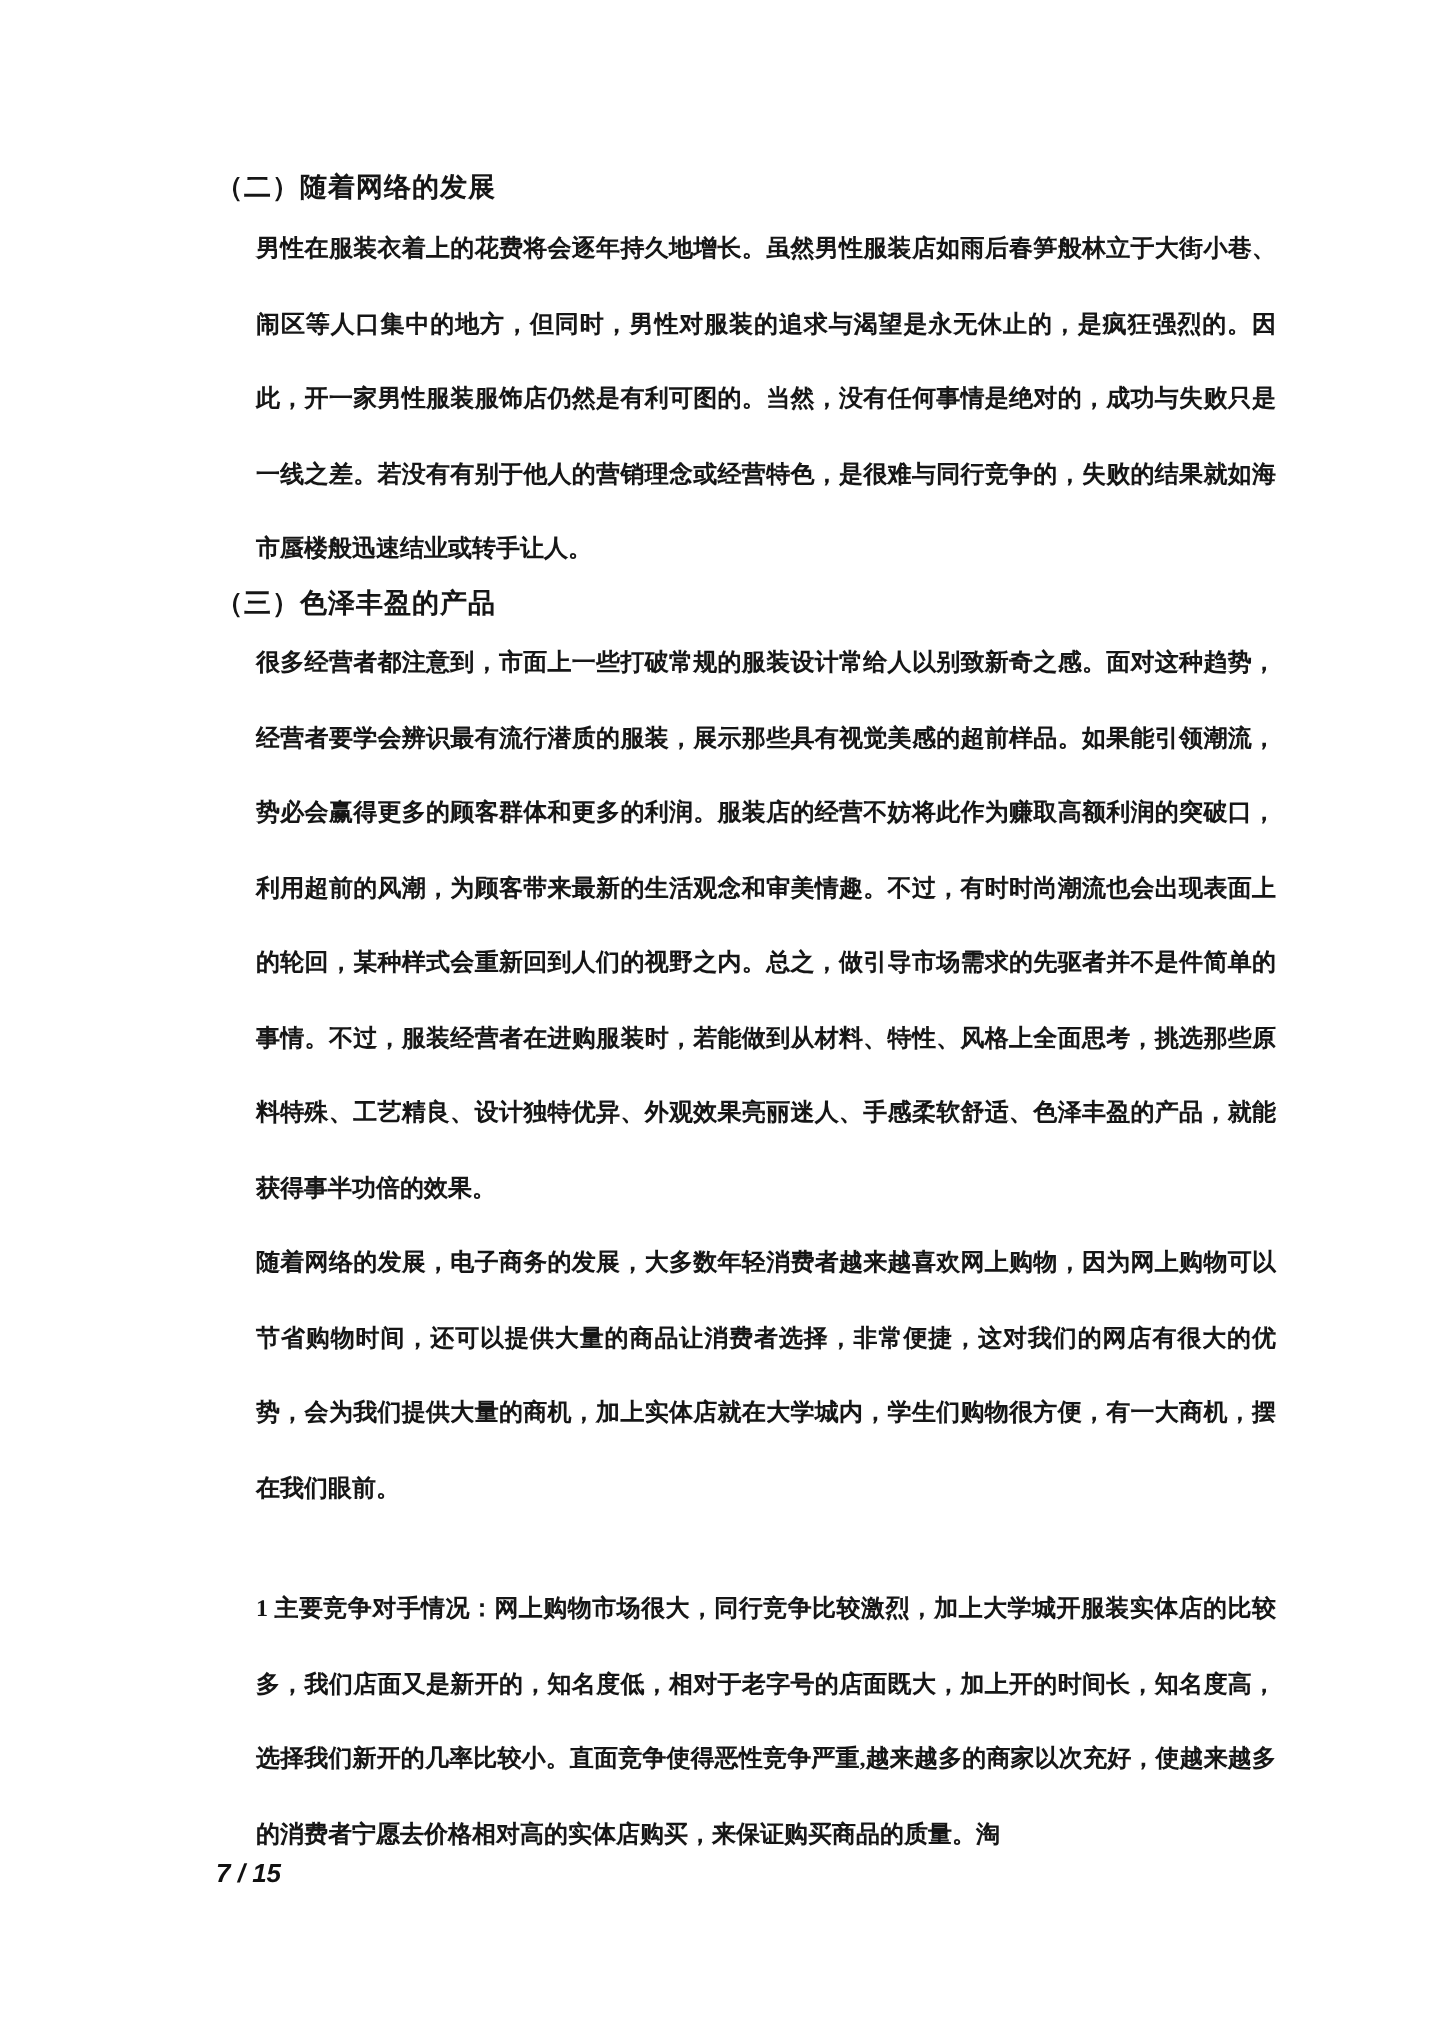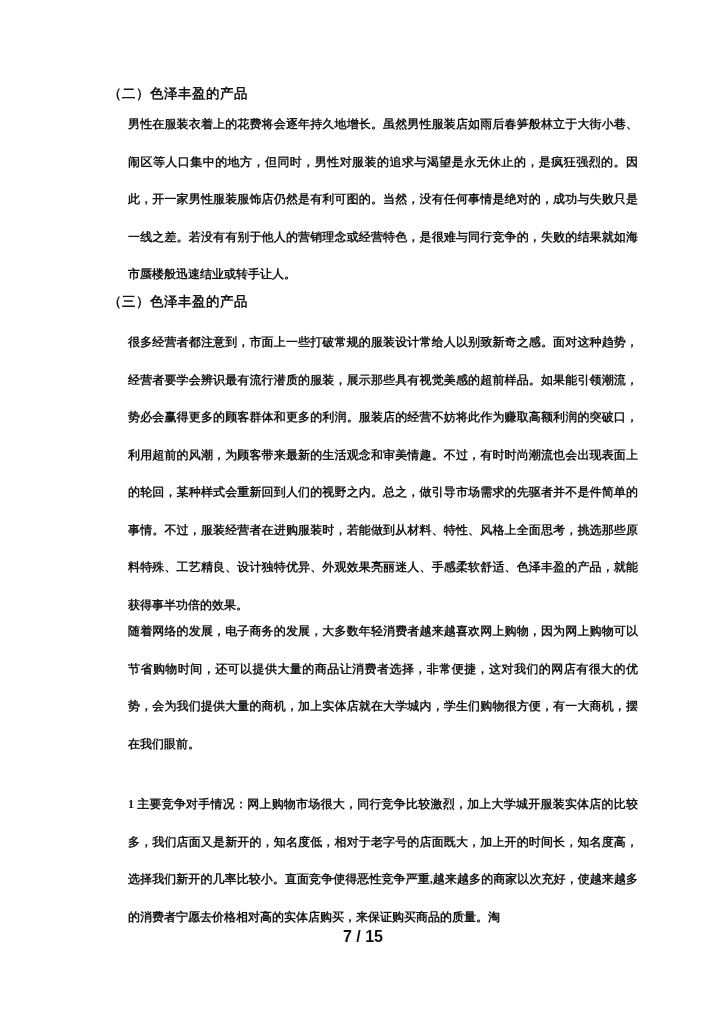--- a/index.html
+++ b/index.html
@@ -35,40 +35,41 @@
     line-height: 37.5px;
     text-align: justify;
     text-justify: inter-character;
     margin-left: 20px;
   }
   .page-footer {
     position: absolute;
     left: 108px;
     width: 510px;
     top: 929px;
-    text-align: center;
+    text-align: left;
     font-family: "Liberation Sans", sans-serif;
-    font-size: 16px;
+    font-size: 13px;
     font-weight: 700;
     line-height: 16px;
     color: #111111;
+    font-style: italic;
   }
 </style>
 </head>
 <body>
 
 <div class="page">
 
-  <div class="sec-heading" style="top:79px">（二）色泽丰盈的产品</div>
+  <div class="sec-heading" style="top:79px">（二）随着网络的发展</div>
 
   <div class="body-para" style="top:106px">男性在服装衣着上的花费将会逐年持久地增长。虽然男性服装店如雨后春笋般林立于大街小巷、闹区等人口集中的地方，但同时，男性对服装的追求与渴望是永无休止的，是疯狂强烈的。因此，开一家男性服装服饰店仍然是有利可图的。当然，没有任何事情是绝对的，成功与失败只是一线之差。若没有有别于他人的营销理念或经营特色，是很难与同行竞争的，失败的结果就如海市蜃楼般迅速结业或转手让人。</div>
 
   <div class="sec-heading" style="top:287px">（三）色泽丰盈的产品</div>
 
-  <div class="body-para" style="top:324px">很多经营者都注意到，市面上一些打破常规的服装设计常给人以别致新奇之感。面对这种趋势，经营者要学会辨识最有流行潜质的服装，展示那些具有视觉美感的超前样品。如果能引领潮流，势必会赢得更多的顾客群体和更多的利润。服装店的经营不妨将此作为赚取高额利润的突破口，利用超前的风潮，为顾客带来最新的生活观念和审美情趣。不过，有时时尚潮流也会出现表面上的轮回，某种样式会重新回到人们的视野之内。总之，做引导市场需求的先驱者并不是件简单的事情。不过，服装经营者在进购服装时，若能做到从材料、特性、风格上全面思考，挑选那些原料特殊、工艺精良、设计独特优异、外观效果亮丽迷人、手感柔软舒适、色泽丰盈的产品，就能获得事半功倍的效果。</div>
+  <div class="body-para" style="top:313px">很多经营者都注意到，市面上一些打破常规的服装设计常给人以别致新奇之感。面对这种趋势，经营者要学会辨识最有流行潜质的服装，展示那些具有视觉美感的超前样品。如果能引领潮流，势必会赢得更多的顾客群体和更多的利润。服装店的经营不妨将此作为赚取高额利润的突破口，利用超前的风潮，为顾客带来最新的生活观念和审美情趣。不过，有时时尚潮流也会出现表面上的轮回，某种样式会重新回到人们的视野之内。总之，做引导市场需求的先驱者并不是件简单的事情。不过，服装经营者在进购服装时，若能做到从材料、特性、风格上全面思考，挑选那些原料特殊、工艺精良、设计独特优异、外观效果亮丽迷人、手感柔软舒适、色泽丰盈的产品，就能获得事半功倍的效果。</div>
 
   <div class="body-para" style="top:613px">随着网络的发展，电子商务的发展，大多数年轻消费者越来越喜欢网上购物，因为网上购物可以节省购物时间，还可以提供大量的商品让消费者选择，非常便捷，这对我们的网店有很大的优势，会为我们提供大量的商机，加上实体店就在大学城内，学生们购物很方便，有一大商机，摆在我们眼前。</div>
 
 
   <div class="body-para" style="top:786px">1 主要竞争对手情况：网上购物市场很大，同行竞争比较激烈，加上大学城开服装实体店的比较多，我们店面又是新开的，知名度低，相对于老字号的店面既大，加上开的时间长，知名度高，选择我们新开的几率比较小。直面竞争使得恶性竞争严重,越来越多的商家以次充好，使越来越多的消费者宁愿去价格相对高的实体店购买，来保证购买商品的质量。淘</div>
 
   <div class="page-footer">7 / 15</div>
 
 </div>
 

